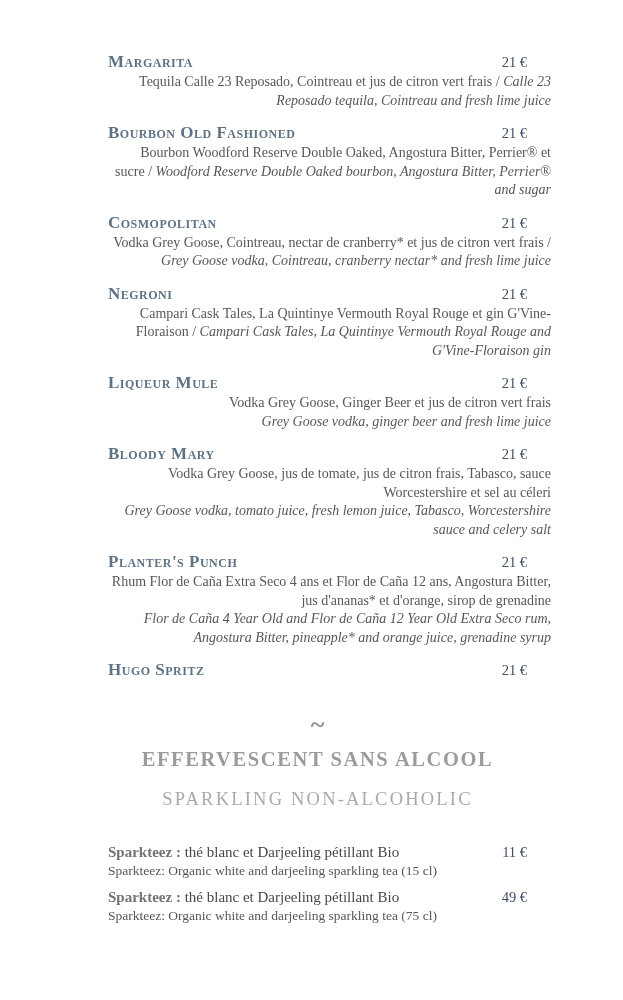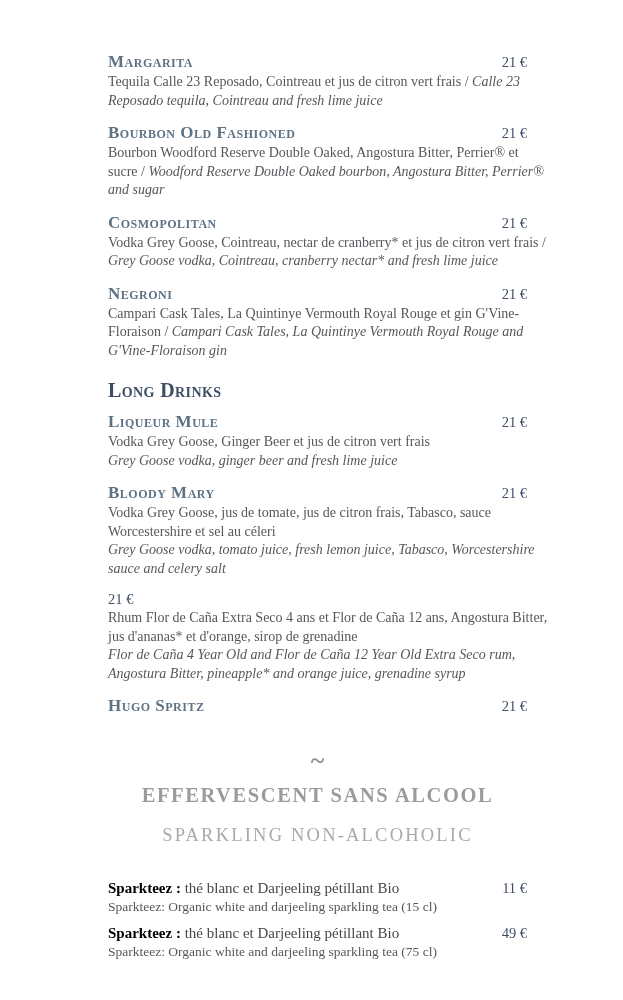--- a/index.html
+++ b/index.html
@@ -38,20 +38,21 @@
     font-weight:400;
     font-size:14.5px;
     color:#3c4e66;
     white-space:nowrap;
   }
   .desc {
     margin:1px -24px 0 0;
     font-size:14px;
     line-height:18.5px;
     color:#54585c;
+    text-align:right;
   }
   .desc .en { font-style:italic; }
   .divider { text-align:center; margin-top:36px; }
   .tilde {
     font-size:26px;
     line-height:18px;
     color:#8f9296;
     font-weight:600;
   }
   .divider-heading {
@@ -69,21 +70,21 @@
   }
   .simple-items { margin-top:34px; }
   .simple-item { margin:0 0 10px 0; }
   .simple-head {
     display:flex;
     justify-content:space-between;
     align-items:baseline;
     font-size:15px;
     color:#44484c;
   }
-  .simple-bold { font-weight:700; color:#000000;font-family:Liberation Serif, serif; }
+  .simple-bold { font-weight:700; color:#737373;font-family:Liberation Serif, serif; }
   .simple-en {
     font-size:13.5px;
     line-height:17px;
     color:#54585c;
     margin-top:1px;
   }
 </style>
 </head>
 <body>
 
@@ -114,37 +115,37 @@
         </div>
         <div class="item">
           <div class="item-head">
             <span class="item-name">Negroni</span>
             <span class="item-price">21 €</span>
           </div>
           <p class="desc"><span class="fr">Campari Cask Tales, La Quintinye Vermouth Royal Rouge et gin G'Vine-Floraison</span><span class="sep"> / </span><span class="en">Campari Cask Tales, La Quintinye Vermouth Royal Rouge and G'Vine-Floraison gin</span></p>
         </div>
       </section>
       <section class="menu-section">
-        <h2 class="section-title">Long Drinks</h2>
         <div class="item">
           <div class="item-head">
             <span class="item-name">Liqueur Mule</span>
             <span class="item-price">21 €</span>
           </div>
           <p class="desc"><span class="fr">Vodka Grey Goose, Ginger Beer et jus de citron vert frais</span><br><span class="en">Grey Goose vodka, ginger beer and fresh lime juice</span></p>
         </div>
         <div class="item">
           <div class="item-head">
             <span class="item-name">Bloody Mary</span>
             <span class="item-price">21 €</span>
           </div>
           <p class="desc"><span class="fr">Vodka Grey Goose, jus de tomate, jus de citron frais, Tabasco, sauce Worcestershire et sel au céleri</span><br><span class="en">Grey Goose vodka, tomato juice, fresh lemon juice, Tabasco, Worcestershire sauce and celery salt</span></p>
         </div>
         <div class="item">
           <div class="item-head">
+            <span class="item-name">Planter's Punch</span>
             <span class="item-price">21 €</span>
           </div>
           <p class="desc"><span class="fr">Rhum Flor de Caña Extra Seco 4 ans et Flor de Caña 12 ans, Angostura Bitter, jus d'ananas* et d'orange, sirop de grenadine</span><br><span class="en">Flor de Caña 4 Year Old and Flor de Caña 12 Year Old Extra Seco rum, Angostura Bitter, pineapple* and orange juice, grenadine syrup</span></p>
         </div>
         <div class="item">
           <div class="item-head">
             <span class="item-name">Hugo Spritz</span>
             <span class="item-price">21 €</span>
           </div>
         </div>

